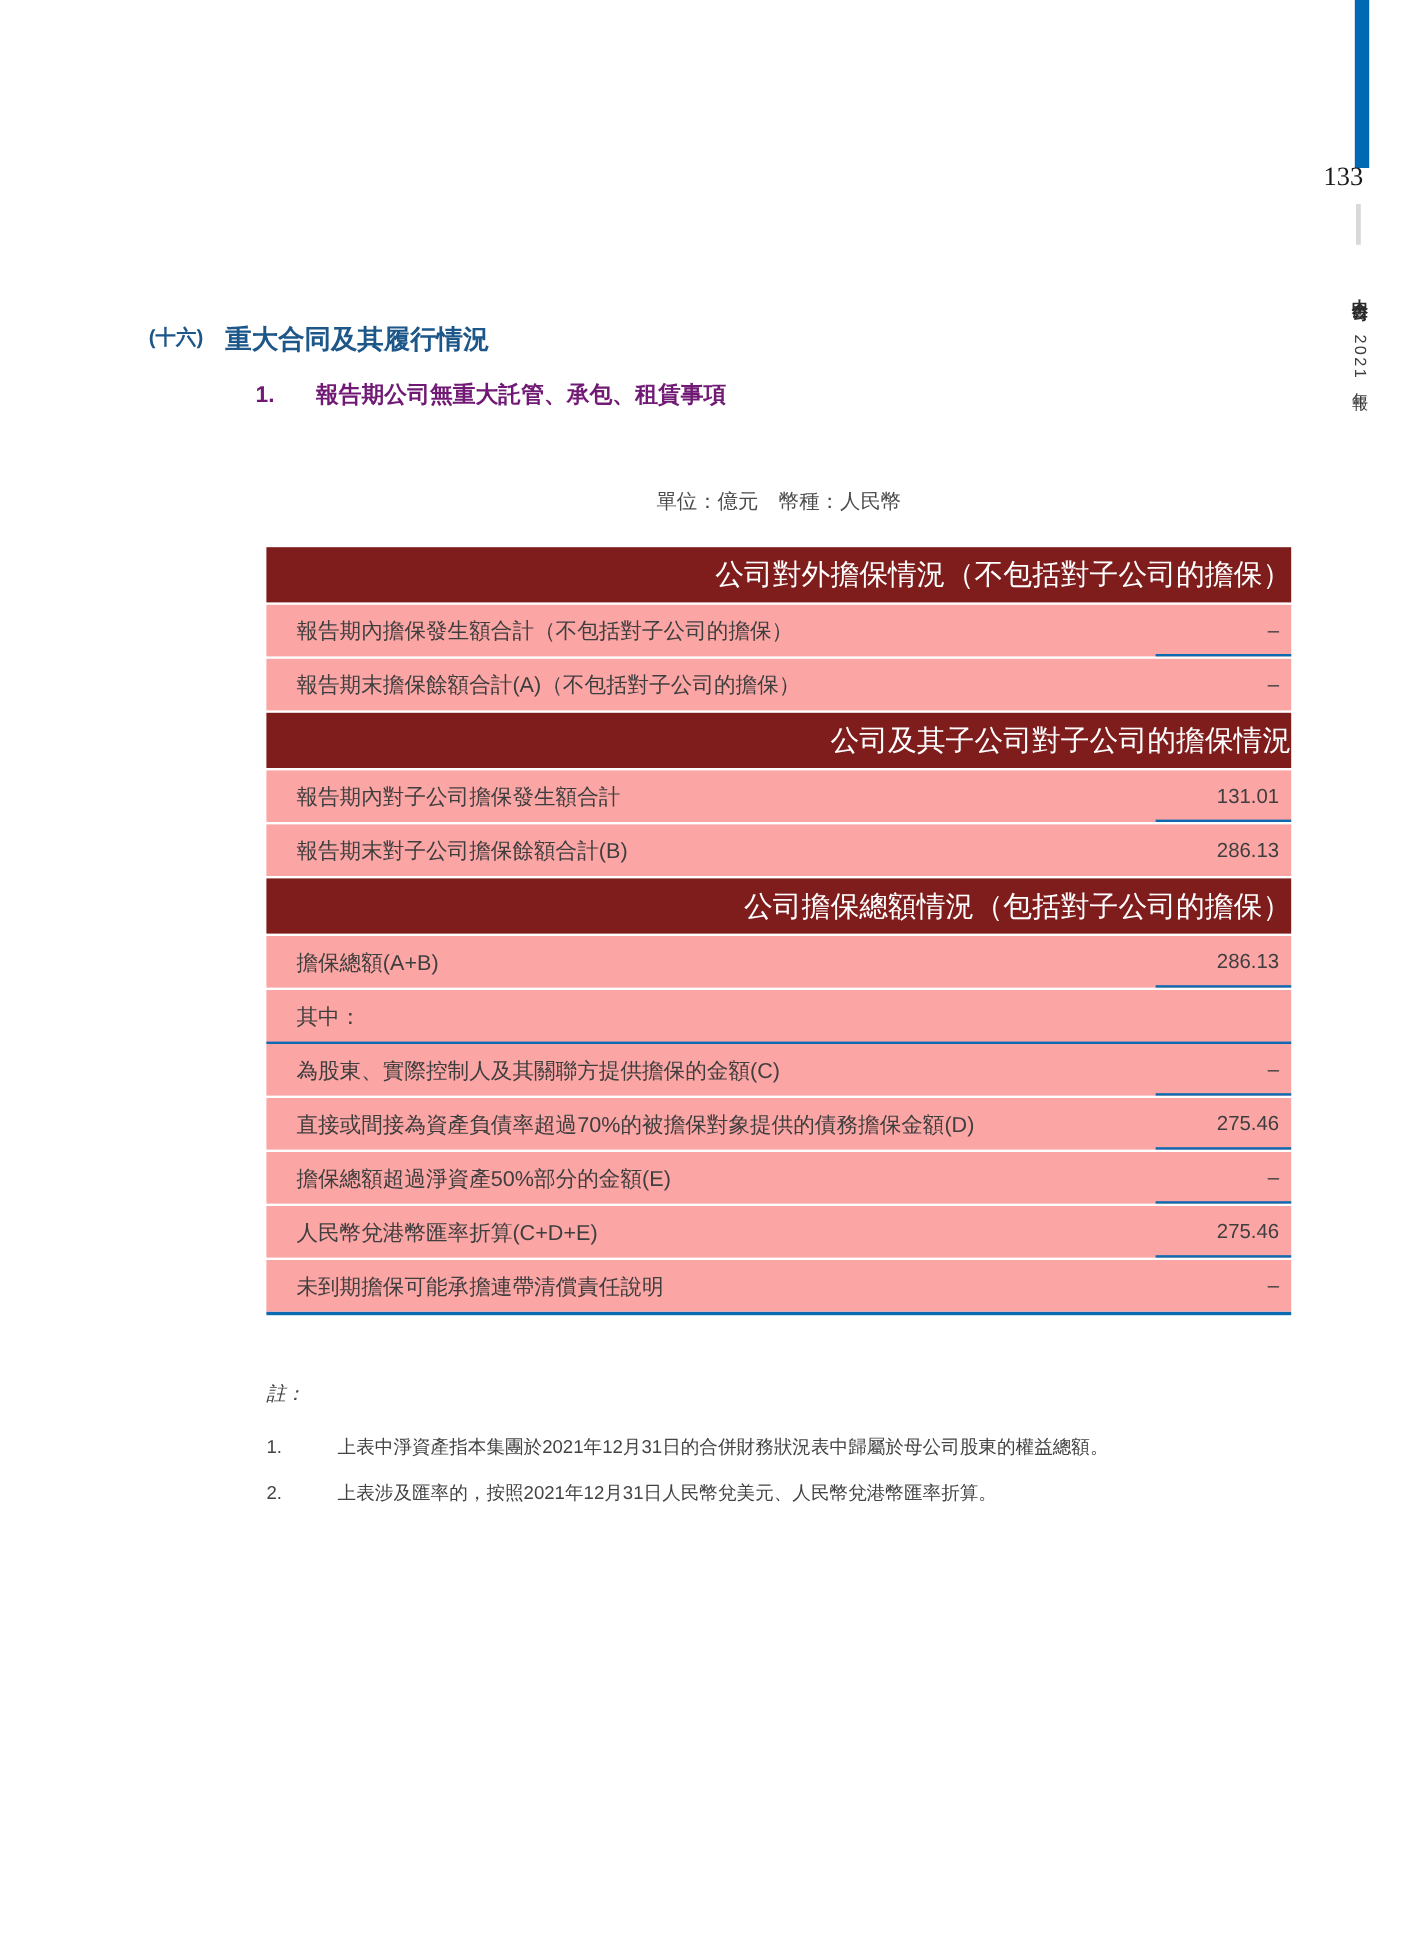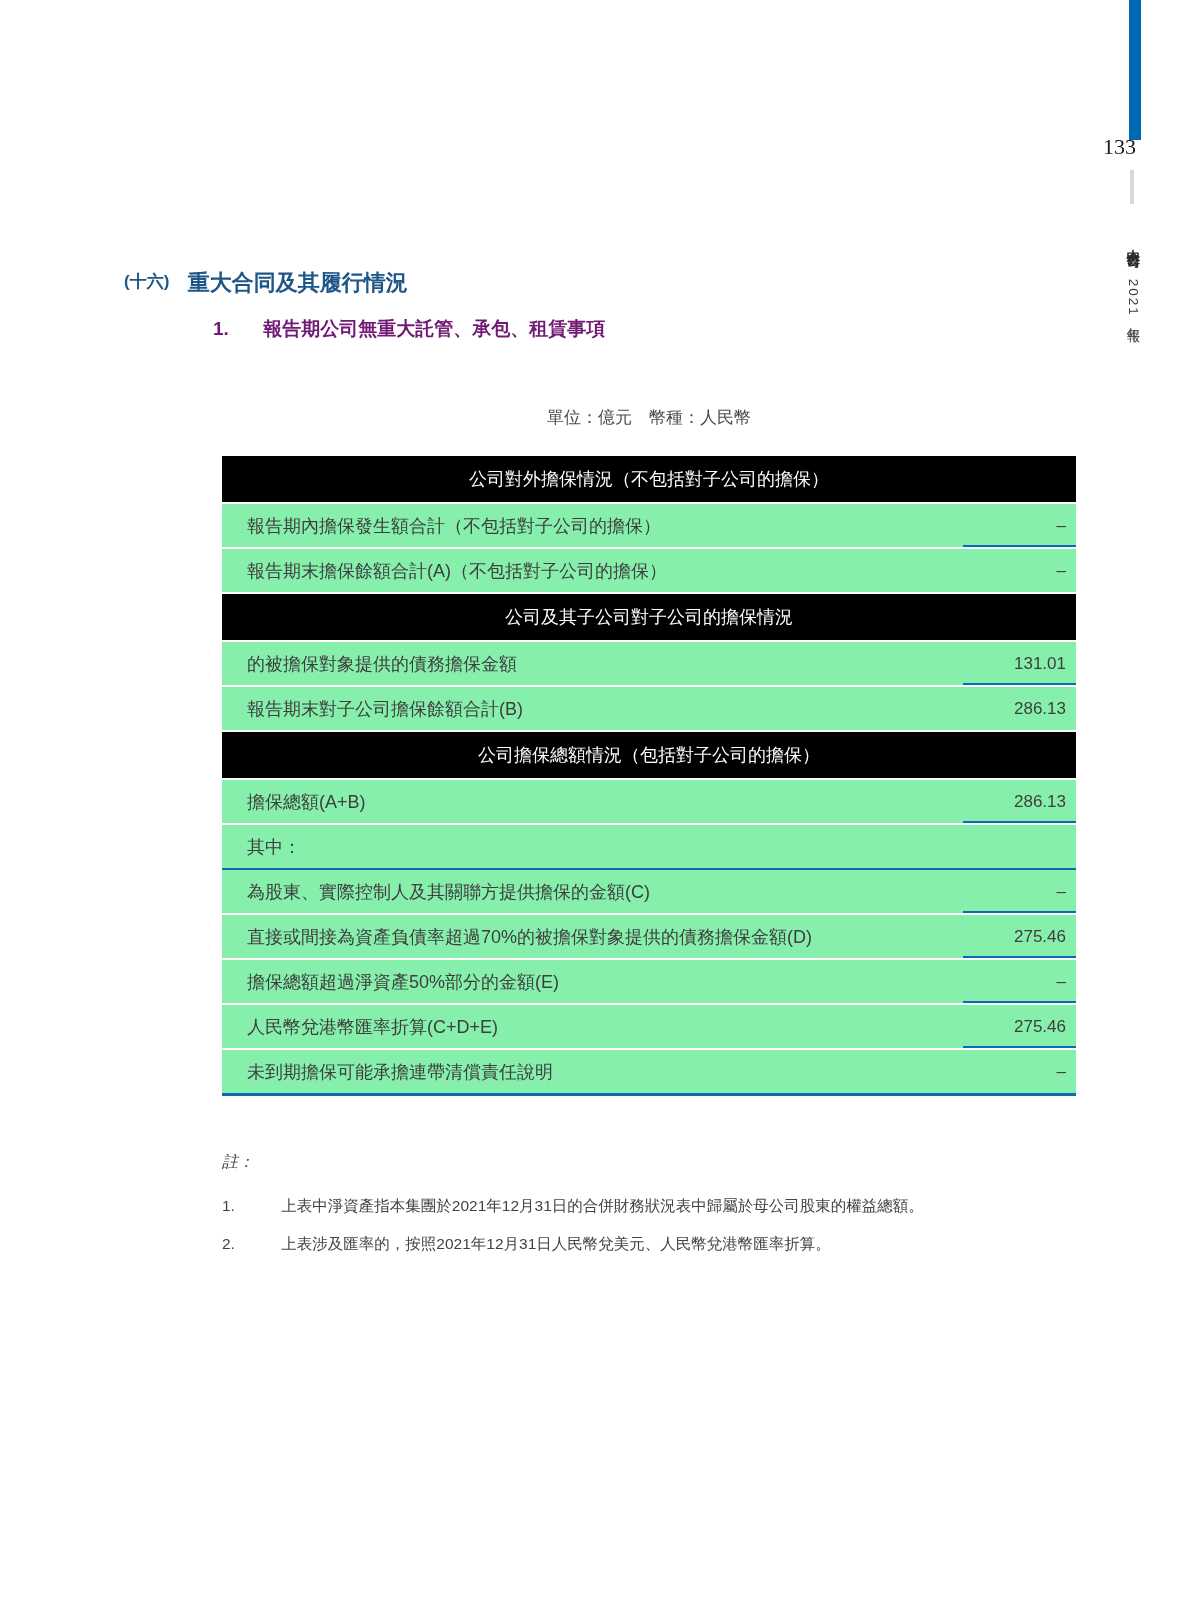--- a/index.html
+++ b/index.html
@@ -36,23 +36,23 @@
   .unit-line {
     position:absolute; left:222px; top:406px; width:854px; text-align:center;
     font-size:17px; color:#4b4b4b;
   }
 
   
   .gtable {
     position:absolute; left:222px; top:456px; width:854px;
     border-bottom:3px solid #0c6ab0;
   }
-  .trow { position:relative; display:flex; align-items:center; margin-bottom:2px; background:#86efac; }
+  .trow { position:relative; display:flex; align-items:center; margin-bottom:2px; background:#fca5a5; }
   .trow:last-child { margin-bottom:0; }
-  .theader { height:46px; background:#000000; color:#ffffff; justify-content:center; font-size:18px; }
+  .theader { height:46px; background:#7f1d1d; color:#ffffff; justify-content:flex-end; font-size:24px; }
   .tdata { height:43px; color:#3e3e3e; font-size:18px; }
   .tdata.rule { margin-bottom:0; border-bottom:2px solid #0c6ab0; }
   .tlabel { flex:1; padding-left:25px; }
   .tvalue { width:130px; text-align:right; padding-right:10px; font-size:17px; color:#3e3e3e; }
   .vunderline { position:absolute; right:0; bottom:0; width:113px; height:2px; background:#0c6ab0; }
 
   
   .notes-label {
     position:absolute; left:222px; top:1152px; font-size:16px; color:#434343;
     font-style:italic; font-family:"Liberation Serif","DejaVu Serif",serif;
@@ -97,21 +97,21 @@
         <i class="vunderline"></i>
       </div>
       <div class="trow tdata">
         <span class="tlabel">報告期末擔保餘額合計(A)（不包括對子公司的擔保）</span>
         <span class="tvalue">–</span>
       </div>
       <div class="trow theader">
         <span>公司及其子公司對子公司的擔保情況</span>
       </div>
       <div class="trow tdata">
-        <span class="tlabel">的被擔保對象提供的債務擔保金額</span>
+        <span class="tlabel">報告期內對子公司擔保發生額合計</span>
         <span class="tvalue">131.01</span>
         <i class="vunderline"></i>
       </div>
       <div class="trow tdata">
         <span class="tlabel">報告期末對子公司擔保餘額合計(B)</span>
         <span class="tvalue">286.13</span>
       </div>
       <div class="trow theader">
         <span>公司擔保總額情況（包括對子公司的擔保）</span>
       </div>

